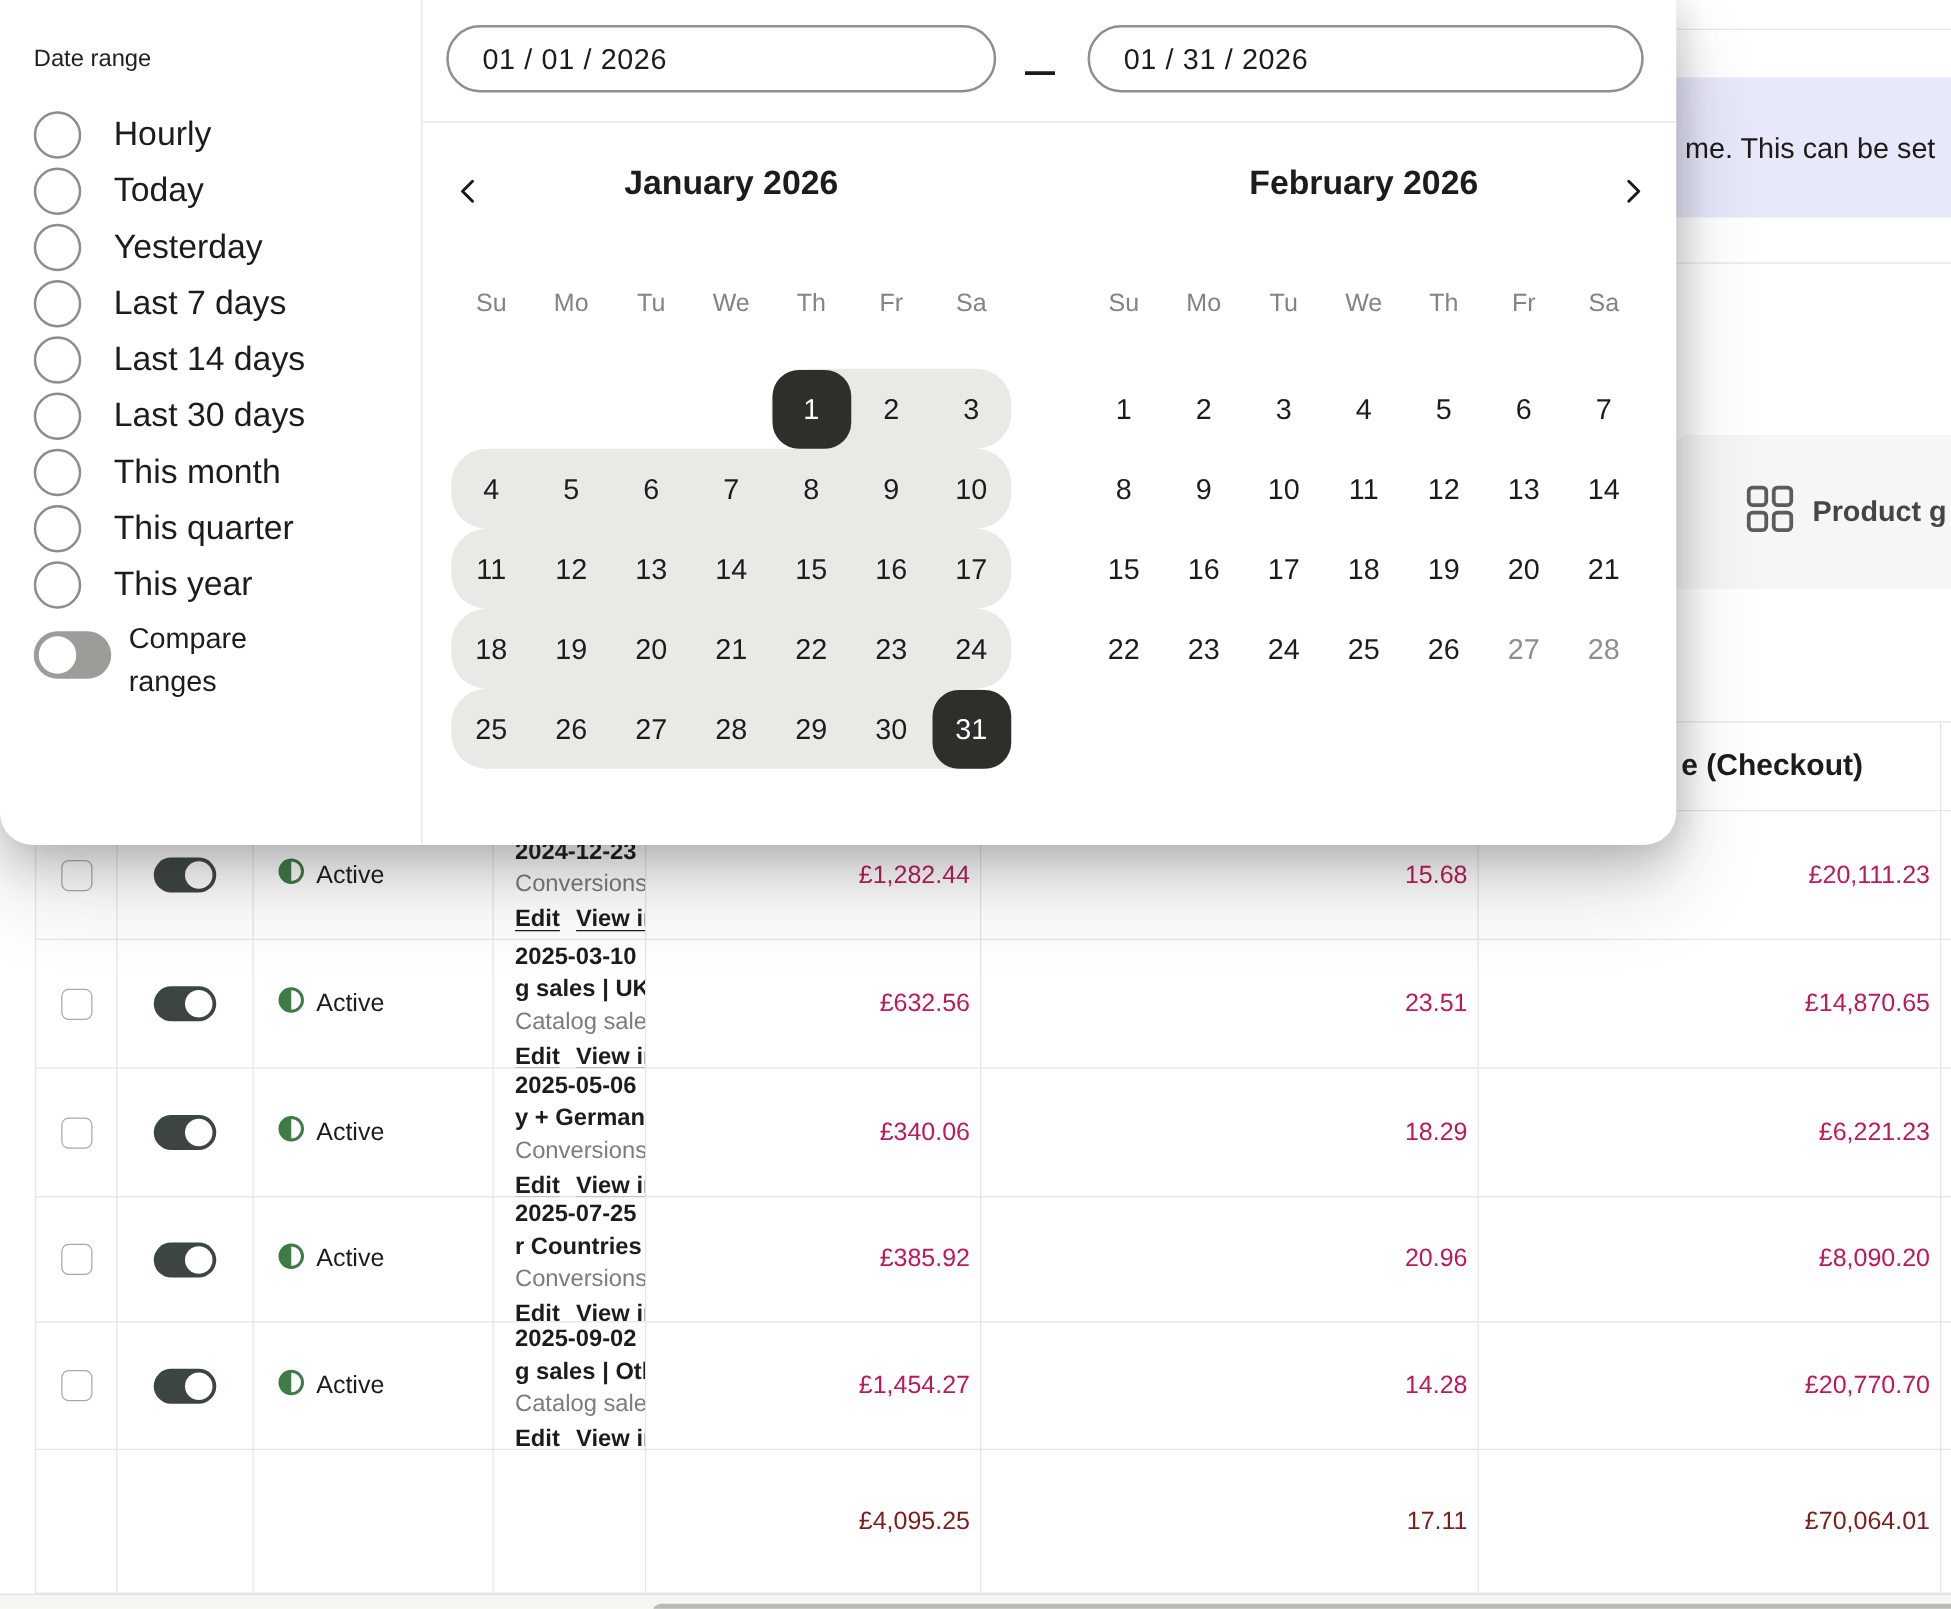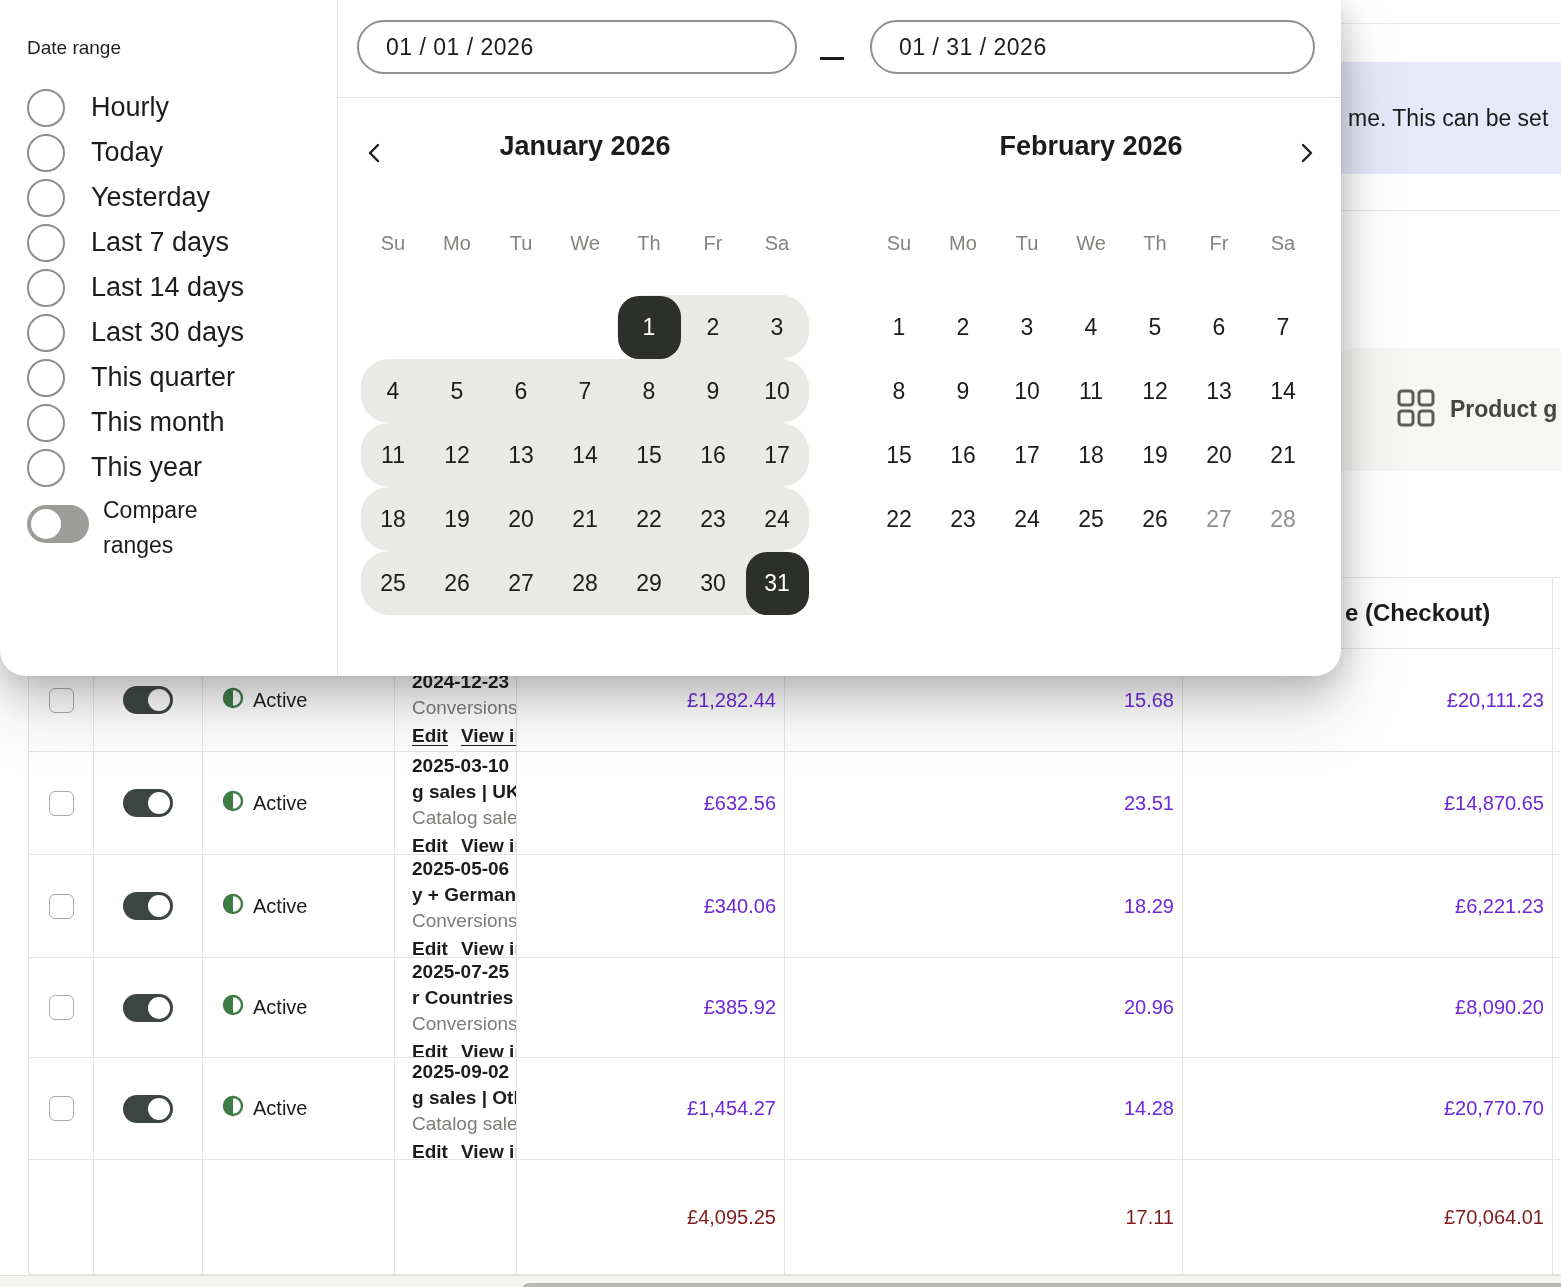--- a/index.html
+++ b/index.html
@@ -22,21 +22,21 @@
   
   .tbl{left:28px;top:577px;width:1533px;}
   .trow{display:grid;grid-template-columns:66px 109px 192px 122px 268px 398px 370px 8px;}
   .cell{border-right:1px solid #e5e5e2;border-bottom:1px solid #e5e5e2;position:relative;
         display:flex;align-items:center;box-sizing:border-box;overflow:hidden;}
   .cell.first{border-left:1px solid #e5e5e2;}
   .cell.nob{border-right:none;}
   .hrow .cell{border-top:1px solid #e5e5e2;}
   .hlabel{position:absolute;left:1317px;top:0;height:72px;display:flex;align-items:center;
           font-size:24px;font-weight:700;white-space:nowrap;}
-  .val{justify-content:flex-end;padding-right:8px;font-size:20px;color:#6d28d9;}
+  .val{justify-content:flex-end;padding-right:8px;font-size:20px;color:#be185d;}
   .val.b{font-weight:400;color:#7f1d1d;}
   .cbx{width:23px;height:23px;border:1.5px solid #a9a9a5;border-radius:6px;background:#fff;margin:0 auto;}
   .tgl{width:50px;height:28px;border-radius:14px;background:#3d4542;position:relative;margin:0 auto;}
   .tgl .knob{position:absolute;right:3px;top:3px;width:22px;height:22px;border-radius:50%;background:#fff;}
   .status{padding-left:19px;gap:9px;font-size:20px;}
   .nm{flex-direction:column;align-items:flex-start;justify-content:flex-start;padding:1px 0 0 17px;}
   .nm.n1{padding-top:16px;justify-content:center;}
   .t-b{font-size:19px;font-weight:700;line-height:26px;white-space:nowrap;}
   .t-s{font-size:19px;color:#7c7c78;line-height:26px;white-space:nowrap;}
   .t-l{display:flex;gap:13px;margin-top:4px;}
@@ -312,25 +312,25 @@
         <div class="radio-row">
           <div class="radio-c"></div>
           <div class="radio-l">Last 14 days</div>
         </div>
         <div class="radio-row">
           <div class="radio-c"></div>
           <div class="radio-l">Last 30 days</div>
         </div>
         <div class="radio-row">
           <div class="radio-c"></div>
+          <div class="radio-l">This month</div>
+        </div>
+        <div class="radio-row">
+          <div class="radio-c"></div>
           <div class="radio-l">This quarter</div>
-        </div>
-        <div class="radio-row">
-          <div class="radio-c"></div>
-          <div class="radio-l">This month</div>
         </div>
         <div class="radio-row">
           <div class="radio-c"></div>
           <div class="radio-l">This year</div>
         </div>
       </div>
 
     <div class="abs cmp">
       <div class="cmp-tgl">
           <div class="knob"></div>

